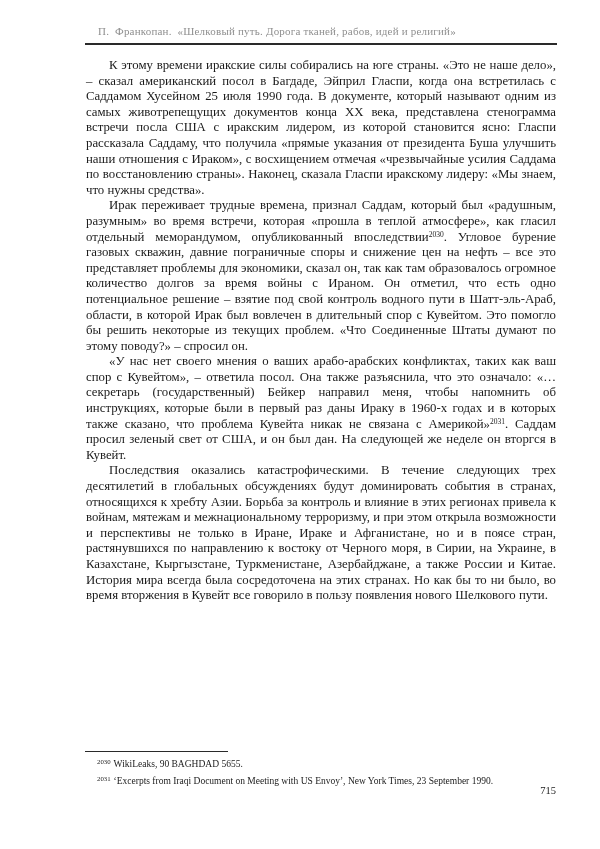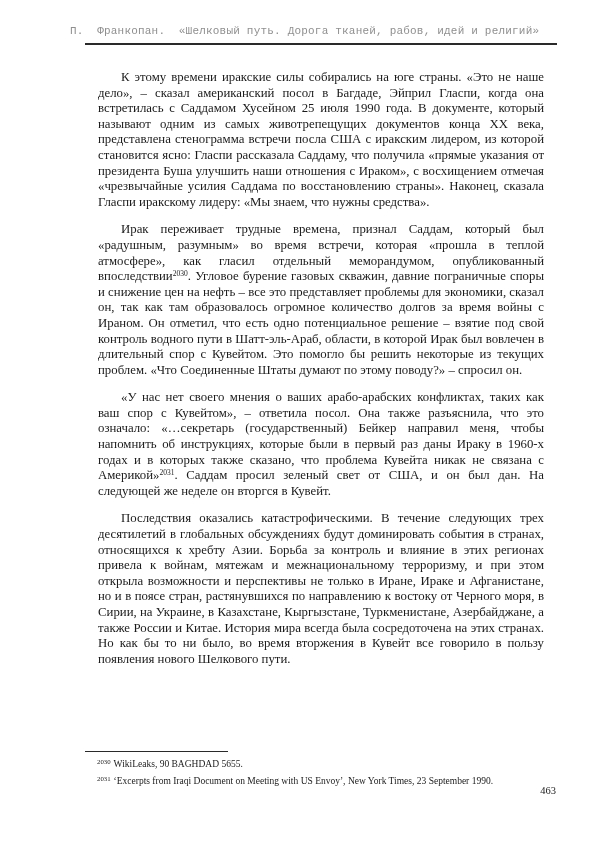--- a/index.html
+++ b/index.html
@@ -11,24 +11,24 @@
     position: relative;
     width: 600px;
     height: 849px;
     background: #ffffff;
     overflow: hidden;
     font-family: "Liberation Serif", serif;
     color: #1a1a1a;
   }
   .running-header {
     position: absolute;
-    left: 70px;
+    left: 98px;
     top: 25px;
     width: 470px;
-    font-family: Liberation Mono, monospace;
+    font-family: Liberation Serif, serif;
     font-size: 11px;
     letter-spacing: 0.2px;
     color: #8f8f8f;
     white-space: pre;
     overflow: hidden;
   }
   .header-rule {
     position: absolute;
     left: 85px;
     top: 43px;
@@ -39,21 +39,21 @@
   .text-block {
     position: absolute;
     left: 86px;
     top: 58px;
     width: 470px;
     font-size: 12.8px;
     line-height: 15.6px;
     text-align: justify;
   }
   .body-paragraph {
-    margin: 12px;
+    margin: 0;
     text-indent: 23px;
   }
   .footnote-ref {
     font-size: 7.5px;
     line-height: 0;
     position: relative;
     top: -4px;
     vertical-align: baseline;
     text-decoration: none;
     color: inherit;
@@ -114,15 +114,15 @@
     </div>
 
   <div class="footnote-area">
     <div class="footnote-rule"></div>
     <div id="footnotes-container">
         <p class="footnote"><sup class="footnote-marker">2030</sup><span>WikiLeaks, 90 BAGHDAD 5655.</span></p>
         <p class="footnote"><sup class="footnote-marker">2031</sup><span>‘Excerpts from Iraqi Document on Meeting with US Envoy’, </span><span class="italic">New York Times</span><span>, 23 September 1990.</span></p>
       </div>
   </div>
 
-  <div class="page-number">463</div>
+  <div class="page-number">715</div>
 
 </div>
 
 </body></html>

